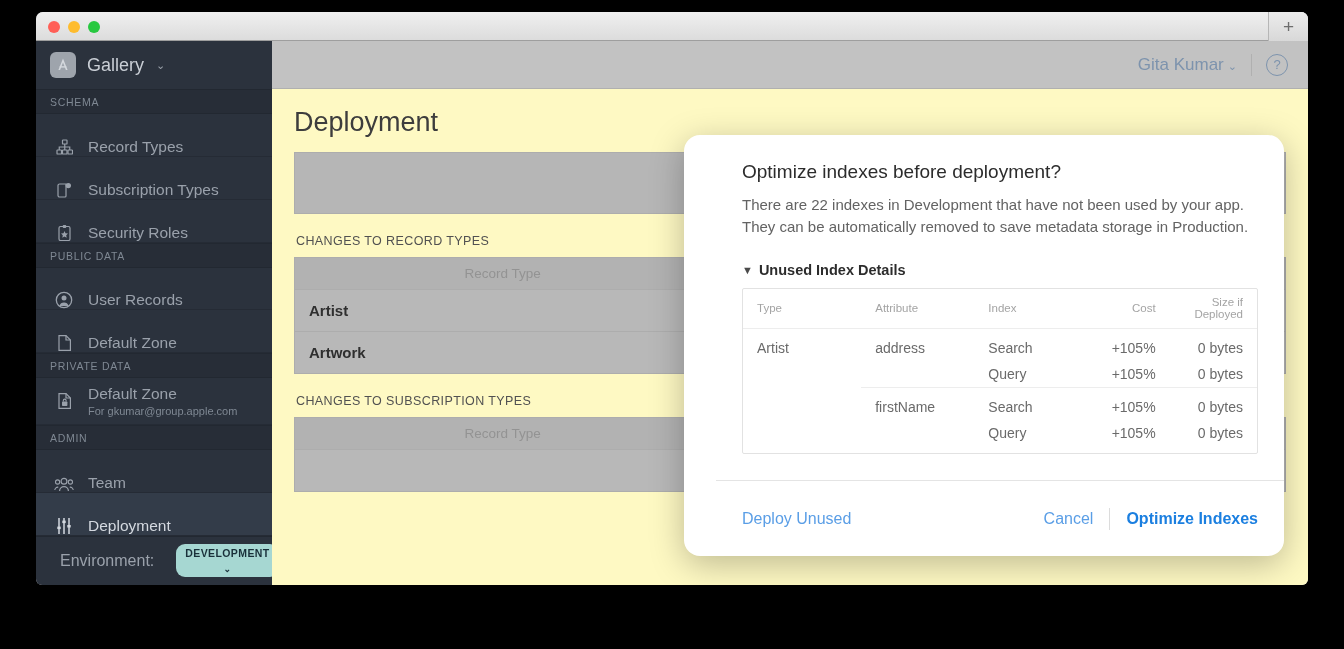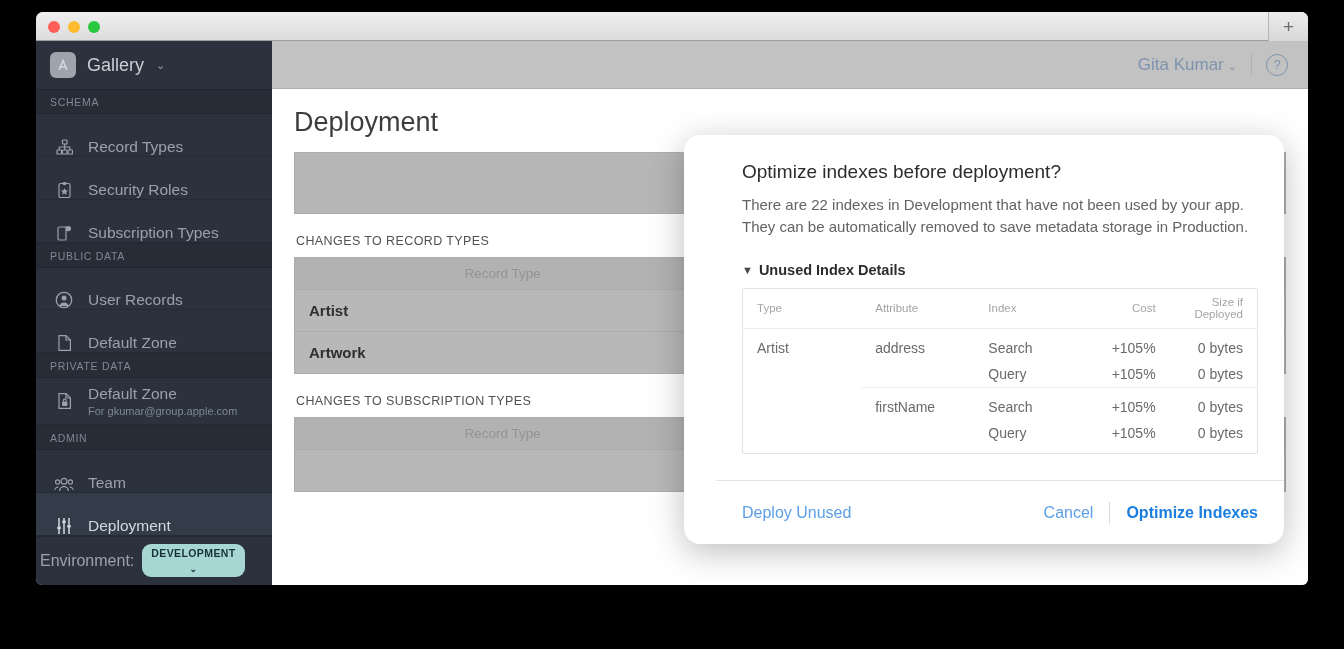--- a/index.html
+++ b/index.html
@@ -69,32 +69,32 @@
     color: #9aa1ab; font-size: 15.5px;
   }
   .nav-item.two-line { height: 49px; align-items: center; }
   .nav-item.active { background: #333c49; color: #d4d9e0; }
   .nav-ico { width: 24px; flex: 0 0 24px; display: flex; align-items: center; justify-content: center; }
   .nav-text-wrap { display: flex; flex-direction: column; line-height: 1.15; }
   .nav-sub { font-size: 11px; color: #7f8893; margin-top: 2px; }
 
   .env-bar {
     margin-top: auto; height: 52px; display: flex; align-items: center;
-    gap: 8px; padding-left: 4px; border-top: 1px solid #222831;
+    gap: 22px; padding-left: 24px; border-top: 1px solid #222831;
   }
   .env-label { font-size: 16px; color: #9aa1ab; }
   .env-badge {
     background: #a6d7d2; color: #19303a; font-size: 10.5px; font-weight: bold;
     letter-spacing: .4px; border-radius: 9px; padding: 3px 9px 3px 9px;
     display: flex; align-items: center; gap: 5px; flex-direction: column;
   }
   .env-caret { font-size: 9px; }
 
   
-  .main { flex: 1; background: #ffffff; position: relative; overflow: hidden; }
+  .main { flex: 1; background: #fef9c3; position: relative; overflow: hidden; }
   .topbar {
     height: 48px; background: #c2c2c2; border-bottom: 1px solid #b0b0b0;
     display: flex; align-items: center; justify-content: flex-end; gap: 14px;
     padding-right: 20px;
   }
   .user-link { color: #7d93ad; font-size: 17px; }
   .user-caret { font-size: 11px; margin-left: 4px; }
   .vdiv { width: 1px; height: 22px; background: #b0b0b0; }
   .help-ico {
     width: 22px; height: 22px; border-radius: 50%; border: 1.5px solid #7d93ad;
@@ -168,21 +168,21 @@
   .idx-table .pad-top td { padding-top: 11px; }
   .idx-table .pad-bot td { padding-bottom: 12px; }
   .col-type { width: 23%; }
   .col-attr { width: 22%; }
   .col-index { width: 22%; }
   .col-cost { width: 16%; }
   .col-size { width: 17%; }
 
   .modal-foot {
     margin-top: 26px; border-top: 1px solid #e4e4e4;
-    height: 64px; display: flex; align-items: center;
+    height: 76px; display: flex; align-items: center;
     padding: 0 26px; justify-content: space-between;
   }
   .foot-right { display: flex; align-items: center; gap: 16px; }
   .link-btn { color: #3586e0; font-size: 16px; }
   .link-btn.secondary { color: #5a9ee6; }
   .link-btn.primary { font-weight: bold; color: #1b7fe0; }
   .foot-div { width: 1px; height: 22px; background: #dcdcdc; }
 </style>
 </head>
 <body>
@@ -222,36 +222,36 @@
               <rect x="1" y="11" width="4.5" height="4" rx=".6" fill="none" stroke="#9aa1ab" stroke-width="1.2"></rect>
               <rect x="6.5" y="11" width="4.5" height="4" rx=".6" fill="none" stroke="#9aa1ab" stroke-width="1.2"></rect>
               <rect x="12" y="11" width="4.5" height="4" rx=".6" fill="none" stroke="#9aa1ab" stroke-width="1.2"></rect>
               <path d="M8.75 5 V8 M3.25 11 V8 H13.75 V11 M8.75 8 V11" fill="none" stroke="#9aa1ab" stroke-width="1.2"></path>
             </svg>
           </span>
           <span>Record Types</span>
         </div>
         <div class="nav-item">
           <span class="nav-ico">
+            <svg width="17" height="17" viewBox="0 0 17 17">
+              <path d="M2 3.6 a1.6 1.6 0 0 1 1.6-1.6 H10 V14 a1 1 0 0 1-1 1 H3.6 A1.6 1.6 0 0 1 2 13.4 Z" fill="none" stroke="#9aa1ab" stroke-width="1.2"></path>
+              <circle cx="12.3" cy="3.6" r="2.7" fill="#9aa1ab"></circle>
+            </svg>
+          </span>
+          <span>Subscription Types</span>
+        </div>
+        <div class="nav-item">
+          <span class="nav-ico">
             <svg width="17" height="18" viewBox="0 0 17 18">
               <rect x="3" y="2.5" width="11" height="14" rx="1.6" fill="none" stroke="#9aa1ab" stroke-width="1.2"></rect>
               <rect x="6.8" y="1" width="3.4" height="3" rx=".8" fill="#9aa1ab"></rect>
               <path d="M8.5 7 L9.5 9.3 L12 9.6 L10.2 11.3 L10.7 13.8 L8.5 12.6 L6.3 13.8 L6.8 11.3 L5 9.6 L7.5 9.3 Z" fill="#9aa1ab"></path>
             </svg>
           </span>
           <span>Security Roles</span>
-        </div>
-        <div class="nav-item">
-          <span class="nav-ico">
-            <svg width="17" height="17" viewBox="0 0 17 17">
-              <path d="M2 3.6 a1.6 1.6 0 0 1 1.6-1.6 H10 V14 a1 1 0 0 1-1 1 H3.6 A1.6 1.6 0 0 1 2 13.4 Z" fill="none" stroke="#9aa1ab" stroke-width="1.2"></path>
-              <circle cx="12.3" cy="3.6" r="2.7" fill="#9aa1ab"></circle>
-            </svg>
-          </span>
-          <span>Subscription Types</span>
         </div>
 
         <div class="sec-label">PUBLIC DATA</div>
         <div class="nav-item">
           <span class="nav-ico">
             <svg width="18" height="18" viewBox="0 0 18 18">
               <circle cx="9" cy="9" r="7.7" fill="none" stroke="#9aa1ab" stroke-width="1.3"></circle>
               <circle cx="9" cy="7" r="2.5" fill="#9aa1ab"></circle>
               <path d="M4.4 15 a4.8 4.8 0 0 1 9.2 0" fill="#9aa1ab"></path>
             </svg>

